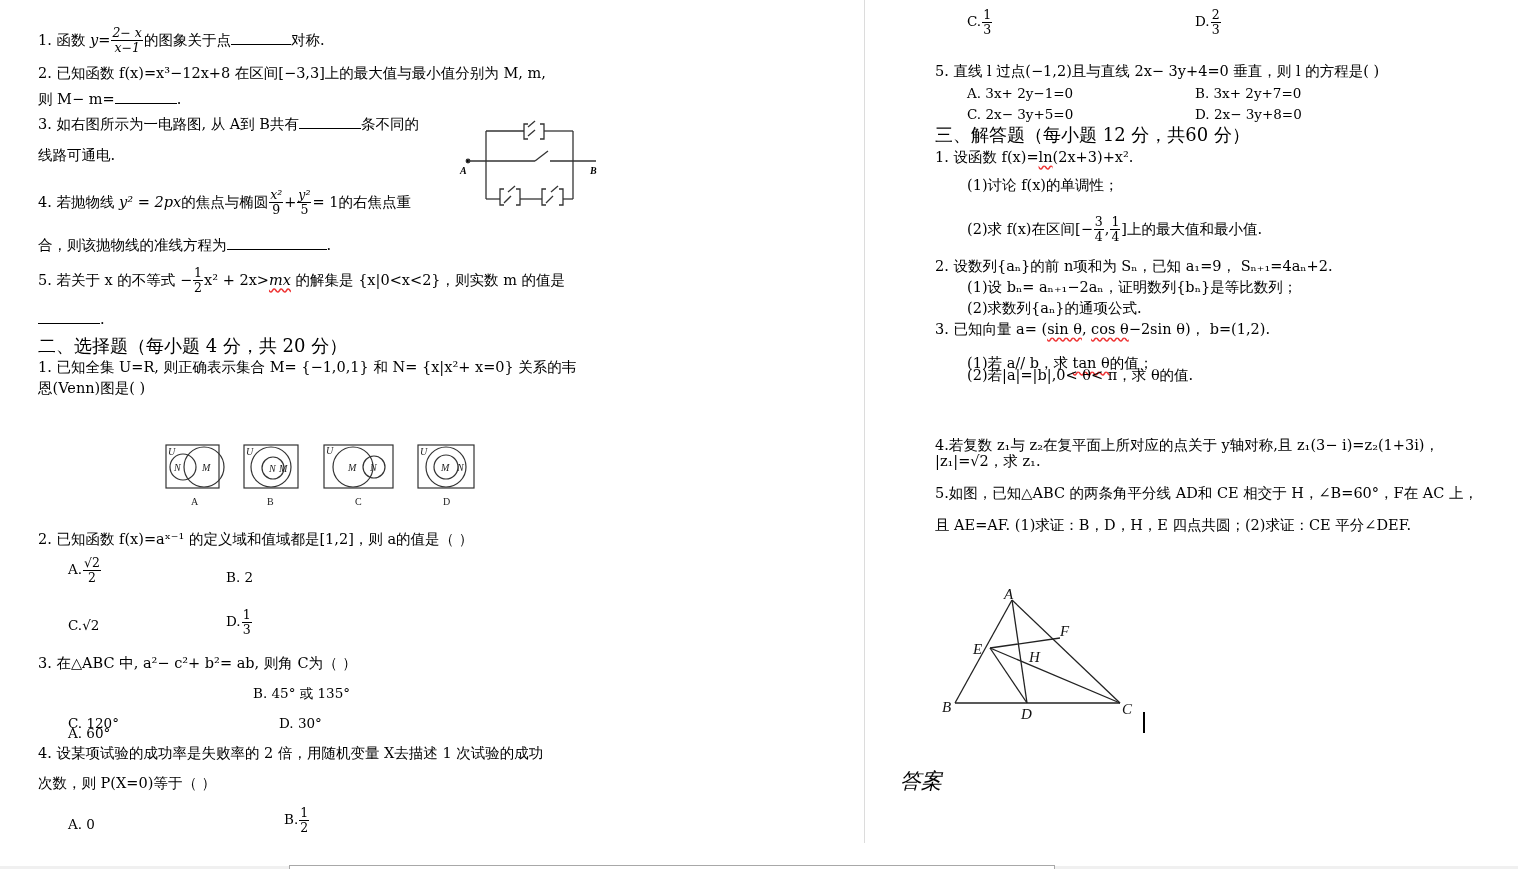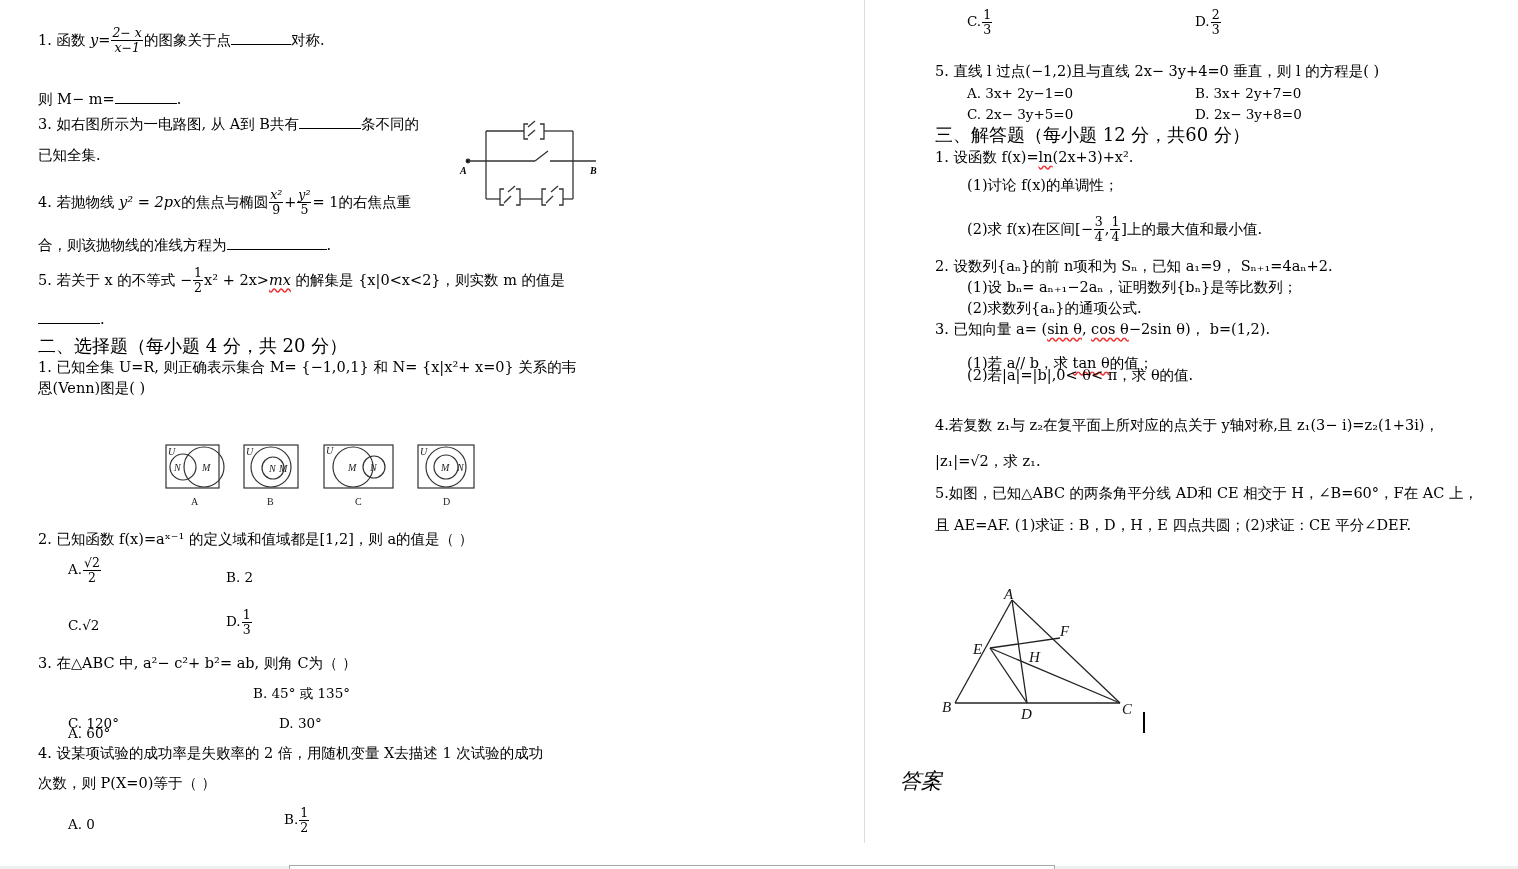--- a/index.html
+++ b/index.html
@@ -32,30 +32,34 @@
 <div class="page page-left">
 
   <div class="line" style="left:38px;top:26px;">
     <span>1.</span>
     <span>函数 </span><span class="i">y</span><span>=</span><span class="frac">
         <span class="num i">2− x</span>
         <span class="i">x−1</span>
       </span><span>的图象关于点</span><span class="blank" style="width:60px"></span><span>对称.</span>
   </div>
 
+  <div class="line" style="left:38px;top:64px;">
+    <span>2.</span>
+    <span>已知函数 f(x)=x³−12x+8 在区间[−3,3]上的最大值与最小值分别为 M, m,</span>
+  </div>
   <div class="line" style="left:38px;top:90px;">
     <span>则 M− m=</span><span class="blank" style="width:62px"></span><span>.</span>
   </div>
 
   <div class="line" style="left:38px;top:115px;">
     <span>3.</span>
     <span>如右图所示为一电路图, 从 A到 B共有</span><span class="blank" style="width:62px"></span><span>条不同的</span>
   </div>
   <div class="line" style="left:38px;top:146px;">
-    <span>已知全集.</span>
+    <span>线路可通电.</span>
   </div>
 
   <svg style="left:458px;top:116px;" width="145" height="98" viewBox="0 0 145 98">
     <g stroke="#333" stroke-width="1.3" fill="none">
       <circle cx="10" cy="45" r="1.8" fill="#000"></circle>
       <line x1="10" y1="45" x2="77" y2="45"></line>
       <line x1="77" y1="45" x2="90" y2="35"></line>
       <line x1="92" y1="45" x2="138" y2="45"></line>
       <line x1="28" y1="15" x2="28" y2="83"></line>
       <line x1="115" y1="15" x2="115" y2="83"></line>
@@ -225,21 +229,21 @@
   <div class="line" style="left:102px;top:299px;">(2)求数列{aₙ}的通项公式.</div>
 
   <div class="line" style="left:70px;top:320px;">
     <span>3. 已知向量 a= (</span><span class="wavy">sin θ</span><span>, </span><span class="wavy">cos θ</span><span>−2sin θ)， b=(1,2).</span>
   </div>
   <div class="line" style="left:102px;top:354px;">
     <span>(1)若 a// b，求 </span><span class="wavy">tan θ</span><span>的值；</span>
   </div>
   <div class="line" style="left:102px;top:366px;">(2)若|a|=|b|,0&lt; θ&lt; π，求 θ的值.</div>
 
-  <div class="line" style="left:70px;top:416px;">4.若复数 z₁与 z₂在复平面上所对应的点关于 y轴对称,且 z₁(3− i)=z₂(1+3i)，</div>
+  <div class="line" style="left:70px;top:436px;">4.若复数 z₁与 z₂在复平面上所对应的点关于 y轴对称,且 z₁(3− i)=z₂(1+3i)，</div>
   <div class="line" style="left:70px;top:452px;">|z₁|=√2，求 z₁.</div>
 
   <div class="line" style="left:70px;top:484px;">5.如图，已知△ABC 的两条角平分线 AD和 CE 相交于 H，∠B=60°，F在 AC 上，</div>
   <div class="line" style="left:70px;top:516px;">且 AE=AF.   (1)求证：B，D，H，E 四点共圆；(2)求证：CE 平分∠DEF.</div>
 
   <svg style="left:70px;top:585px;" width="230" height="140" viewBox="0 0 230 140">
     <g stroke="#222" stroke-width="1.3" fill="none">
       <line x1="20" y1="118" x2="185" y2="118"></line>
       <line x1="20" y1="118" x2="77" y2="15"></line>
       <line x1="77" y1="15" x2="185" y2="118"></line>

